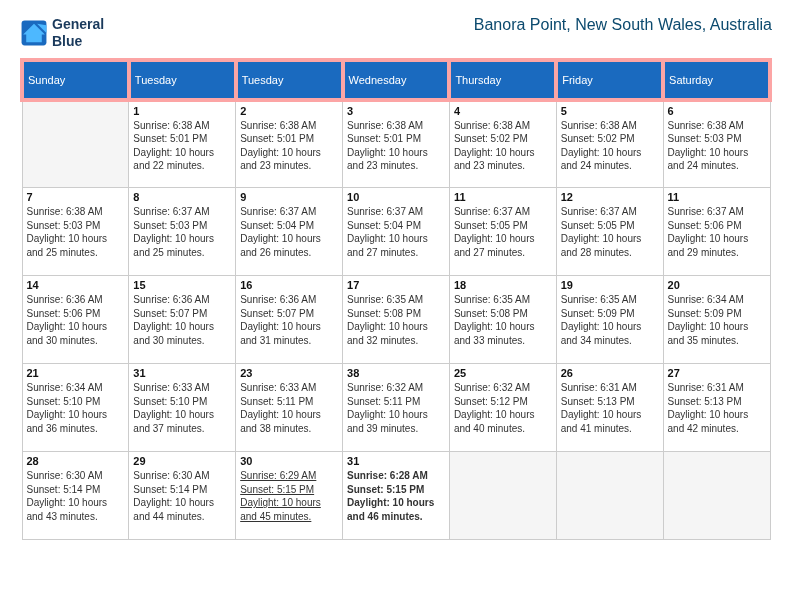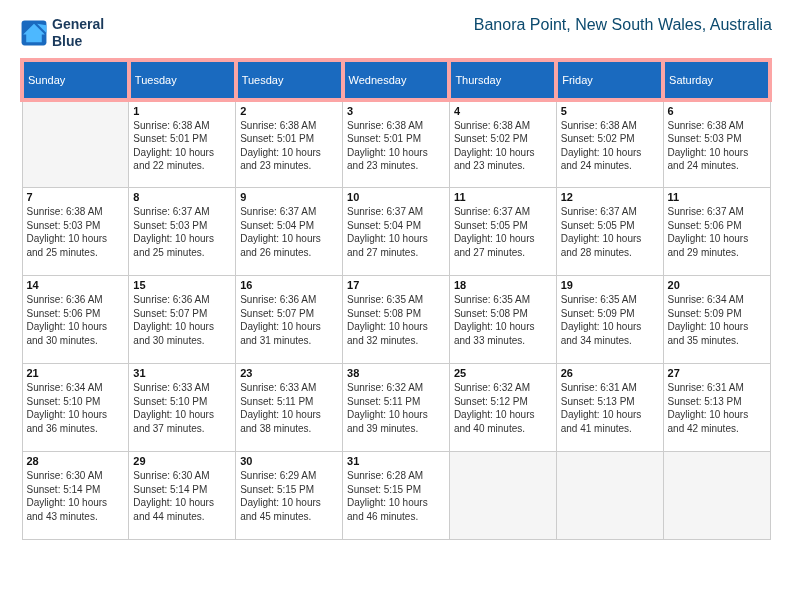--- a/index.html
+++ b/index.html
@@ -331,28 +331,28 @@
           </td>
           <td>
             <div class="day-number">29</div>
             <div class="cell-text" style="white-space: pre-line;">Sunrise: 6:30 AM
 Sunset: 5:14 PM
 Daylight: 10 hours
 and 44 minutes.</div>
           </td>
           <td>
             <div class="day-number">30</div>
-            <div class="cell-text" style="white-space: pre-line;">Sunrise: 6:29 AM
+            <div class="cell-text" style="white-space: pre-line; text-decoration: underline;">Sunrise: 6:29 AM
 Sunset: 5:15 PM
 Daylight: 10 hours
 and 45 minutes.</div>
           </td>
           <td>
             <div class="day-number">31</div>
-            <div class="cell-text" style="white-space: pre-line;">Sunrise: 6:28 AM
+            <div class="cell-text" style="white-space: pre-line; font-weight: bold;">Sunrise: 6:28 AM
 Sunset: 5:15 PM
 Daylight: 10 hours
 and 46 minutes.</div>
           </td>
           <td class="empty"></td>
           <td class="empty"></td>
           <td class="empty"></td>
         </tr>
       </tbody>
   </table>

